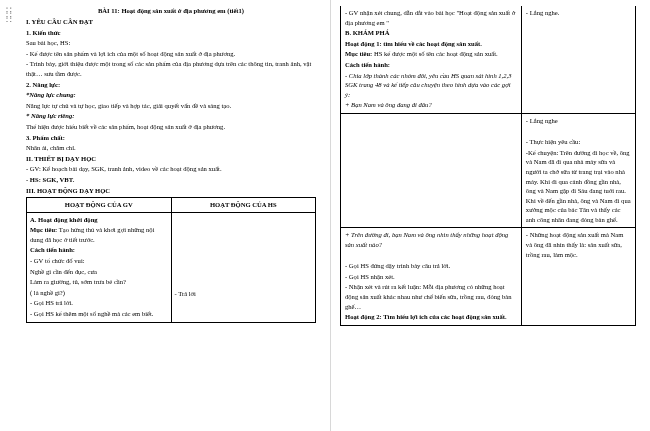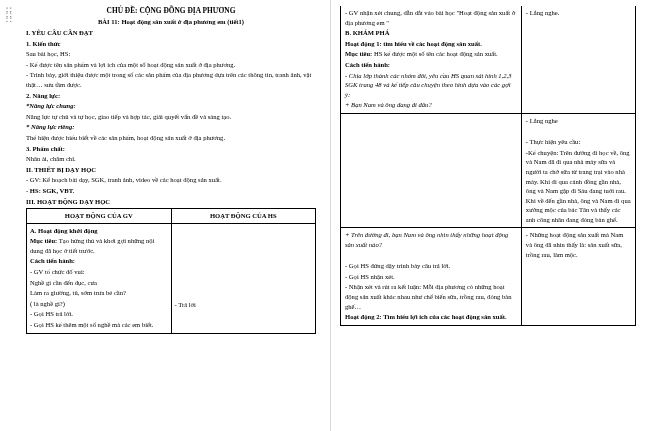--- a/index.html
+++ b/index.html
@@ -134,21 +134,20 @@
 <body>
 
 <div class="page-wrap">
 
   <div class="page page-left">
     <div class="dots">
       <span>∷</span>
         <span>∷</span>
         <span>∷</span>
     </div>
-    <div class="title-line">CHỦ ĐỀ: CỘNG ĐỒNG ĐỊA PHƯƠNG</div>
     <div class="subtitle-line">BÀI 11: Hoạt động sản xuất ở địa phương em (tiết1)</div>
     <div id="left-sections">
         <p class="b">I. YÊU CẦU CẦN ĐẠT</p>
         <p class="b">1. Kiến thức</p>
         <p class="n">Sau bài học, HS:</p>
         <p class="n">- Kể được tên sản phẩm và lợi ích của một số hoạt động sản xuất ở địa phương.</p>
         <p class="n">- Trình bày, giới thiệu được một trong số các sản phẩm của địa phương dựa trên các thông tin, tranh ảnh, vật thật… sưu tầm được.</p>
         <p class="b">2. Năng lực:</p>
         <p class="bi">*Năng lực chung:</p>
         <p class="n">Năng lực tự chủ và tự học, giao tiếp và hợp tác, giải quyết vấn đề và sáng tạo.</p>

